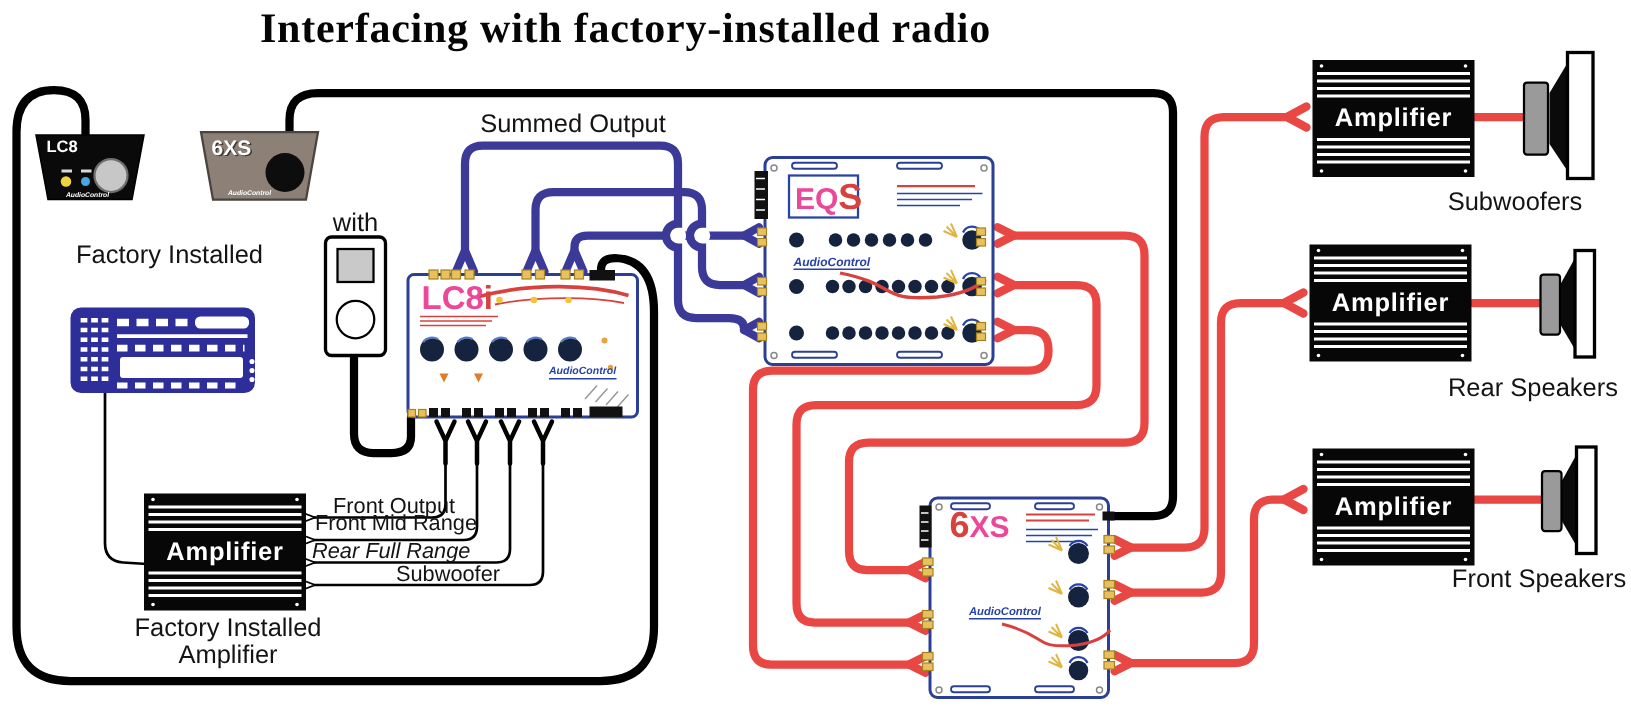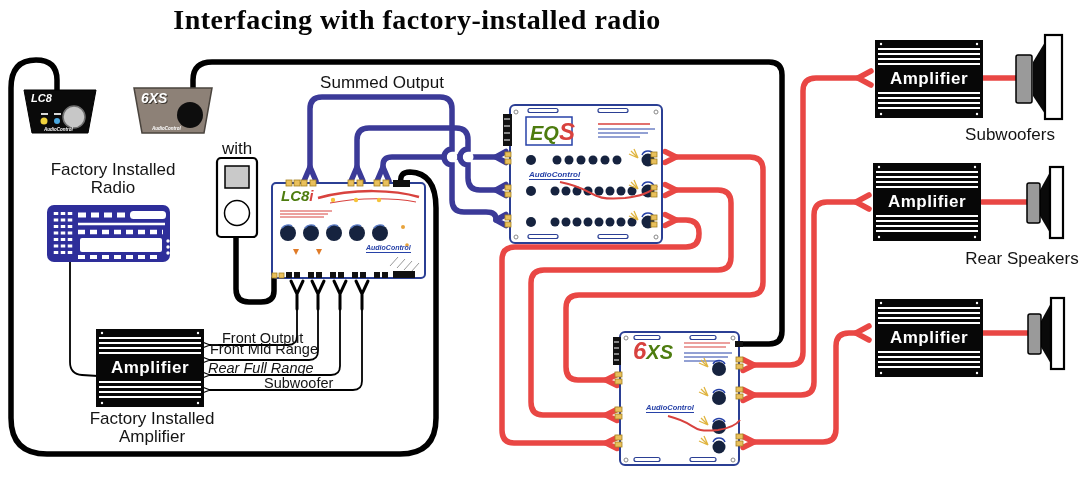--- a/index.html
+++ b/index.html
@@ -5,22 +5,22 @@
   html,body{margin:0;padding:0;background:#fff;}
   .stage{position:relative;width:1087px;height:479px;background:#fff;overflow:hidden;
          font-family:"Liberation Sans",sans-serif;color:#0a0a0a;}
   svg.layer{position:absolute;left:0;top:0;}
   .abs{position:absolute;}
   .ctr{transform:translateX(-50%);text-align:center;}
   .title{font-family:"Liberation Serif",serif;font-weight:bold;font-size:28px;letter-spacing:.5px;color:#050505;white-space:nowrap;}
   .lbl{font-size:17px;color:#141414;white-space:nowrap;line-height:18px;}
   .small-lbl{font-size:14.5px;color:#141414;white-space:nowrap;}
   .amp-text{font-weight:bold;font-size:17px;color:#fff;white-space:nowrap;letter-spacing:.5px;}
-  .logo{font-style:italic;font-weight:900;white-space:nowrap;line-height:1;}
-  .blue{color:#4d7c0f;margin-top:18px;} .red{color:#d8423e;} .white{color:#fff;}
+  .logo{font-weight:900;white-space:nowrap;line-height:1;}
+  .blue{color:#ec4899;margin-top:18px;} .red{color:#d8423e;} .white{color:#fff;}
   .brand{font-size:7px;font-style:italic;font-weight:bold;color:#2742a8;border-bottom:1px solid #2742a8;line-height:8px;white-space:nowrap;}
   .brand-tiny{font-size:4.5px;font-style:italic;font-weight:bold;color:#fff;line-height:5px;white-space:nowrap;}
 </style>
 </head>
 <body>
 
 <div class="stage">
 
 <svg class="layer" width="1087" height="479" viewBox="0 0 1087 479">
 
@@ -407,43 +407,43 @@
   </g>
 </svg>
 
 <div class="abs ctr lbl" style="left:382px;top:74px;">Summed Output</div>
 
 <div class="abs ctr title" style="left:417px;top:4px;">Interfacing with factory-installed radio</div>
 <div class="abs ctr lbl" style="left:237px;top:140px;">with</div>
 
 <div class="abs ctr" style="left:113px;top:161px;">
   <div class="lbl">Factory Installed</div>
-  <div class="lbl">Radio</div>
 </div>
 
 
 <div class="abs small-lbl" style="left:222px;top:330px;">Front Output</div>
 <div class="abs small-lbl" style="left:210px;top:341px;">Front Mid Range</div>
 <div class="abs small-lbl" style="left:208px;top:360px;font-style:italic;">Rear Full Range</div>
 <div class="abs small-lbl" style="left:252px;top:375px;margin-left:12px;">Subwoofer</div>
 
 <div class="abs ctr" style="left:152px;top:410px;">
   <div class="lbl">Factory Installed</div>
   <div class="lbl">Amplifier</div>
 </div>
 
 <div class="abs ctr lbl" style="left:1010px;top:126px;">Subwoofers</div>
 <div class="abs ctr lbl" style="left:1022px;top:250px;text-align:center;">Rear Speakers</div>
+<div class="abs ctr lbl" style="left:1026px;top:377px;">Front Speakers</div>
 
 <div class="abs ctr amp-text" style="left:929px;top:69px;">Amplifier</div>
 <div class="abs ctr amp-text" style="left:927px;top:192px;">Amplifier</div>
 <div class="abs ctr amp-text" style="left:929px;top:328px;">Amplifier</div>
 <div class="abs ctr amp-text" style="left:150px;top:358px;">Amplifier</div>
 
-<div class="abs logo" style="left:281px;top:188px;font-size:15px;"><span class="blue">LC8</span><span class="red">i</span></div>
+<div class="abs logo" style="left:281px;top:188px;font-size:22px;"><span class="blue">LC8</span><span class="red">i</span></div>
 <div class="abs brand" style="left:366px;top:244px;">AudioControl</div>
 
 <div class="abs logo" style="left:530px;top:120px;font-size:20px;"><span class="blue">EQ</span><span class="red" style="font-size:24px;">S</span></div>
 <div class="abs brand" style="left:529px;top:171px;font-size:8px;">AudioControl</div>
 
 <div class="abs logo" style="left:633px;top:339px;font-size:20px;"><span class="red" style="font-size:24px;">6</span><span class="blue">XS</span></div>
 <div class="abs brand" style="left:646px;top:404px;font-size:7.5px;">AudioControl</div>
 
 <div class="abs logo white" style="left:31px;top:93px;font-size:11px;">LC8</div>
 <div class="abs brand-tiny" style="left:44px;top:127px;">AudioControl</div>

